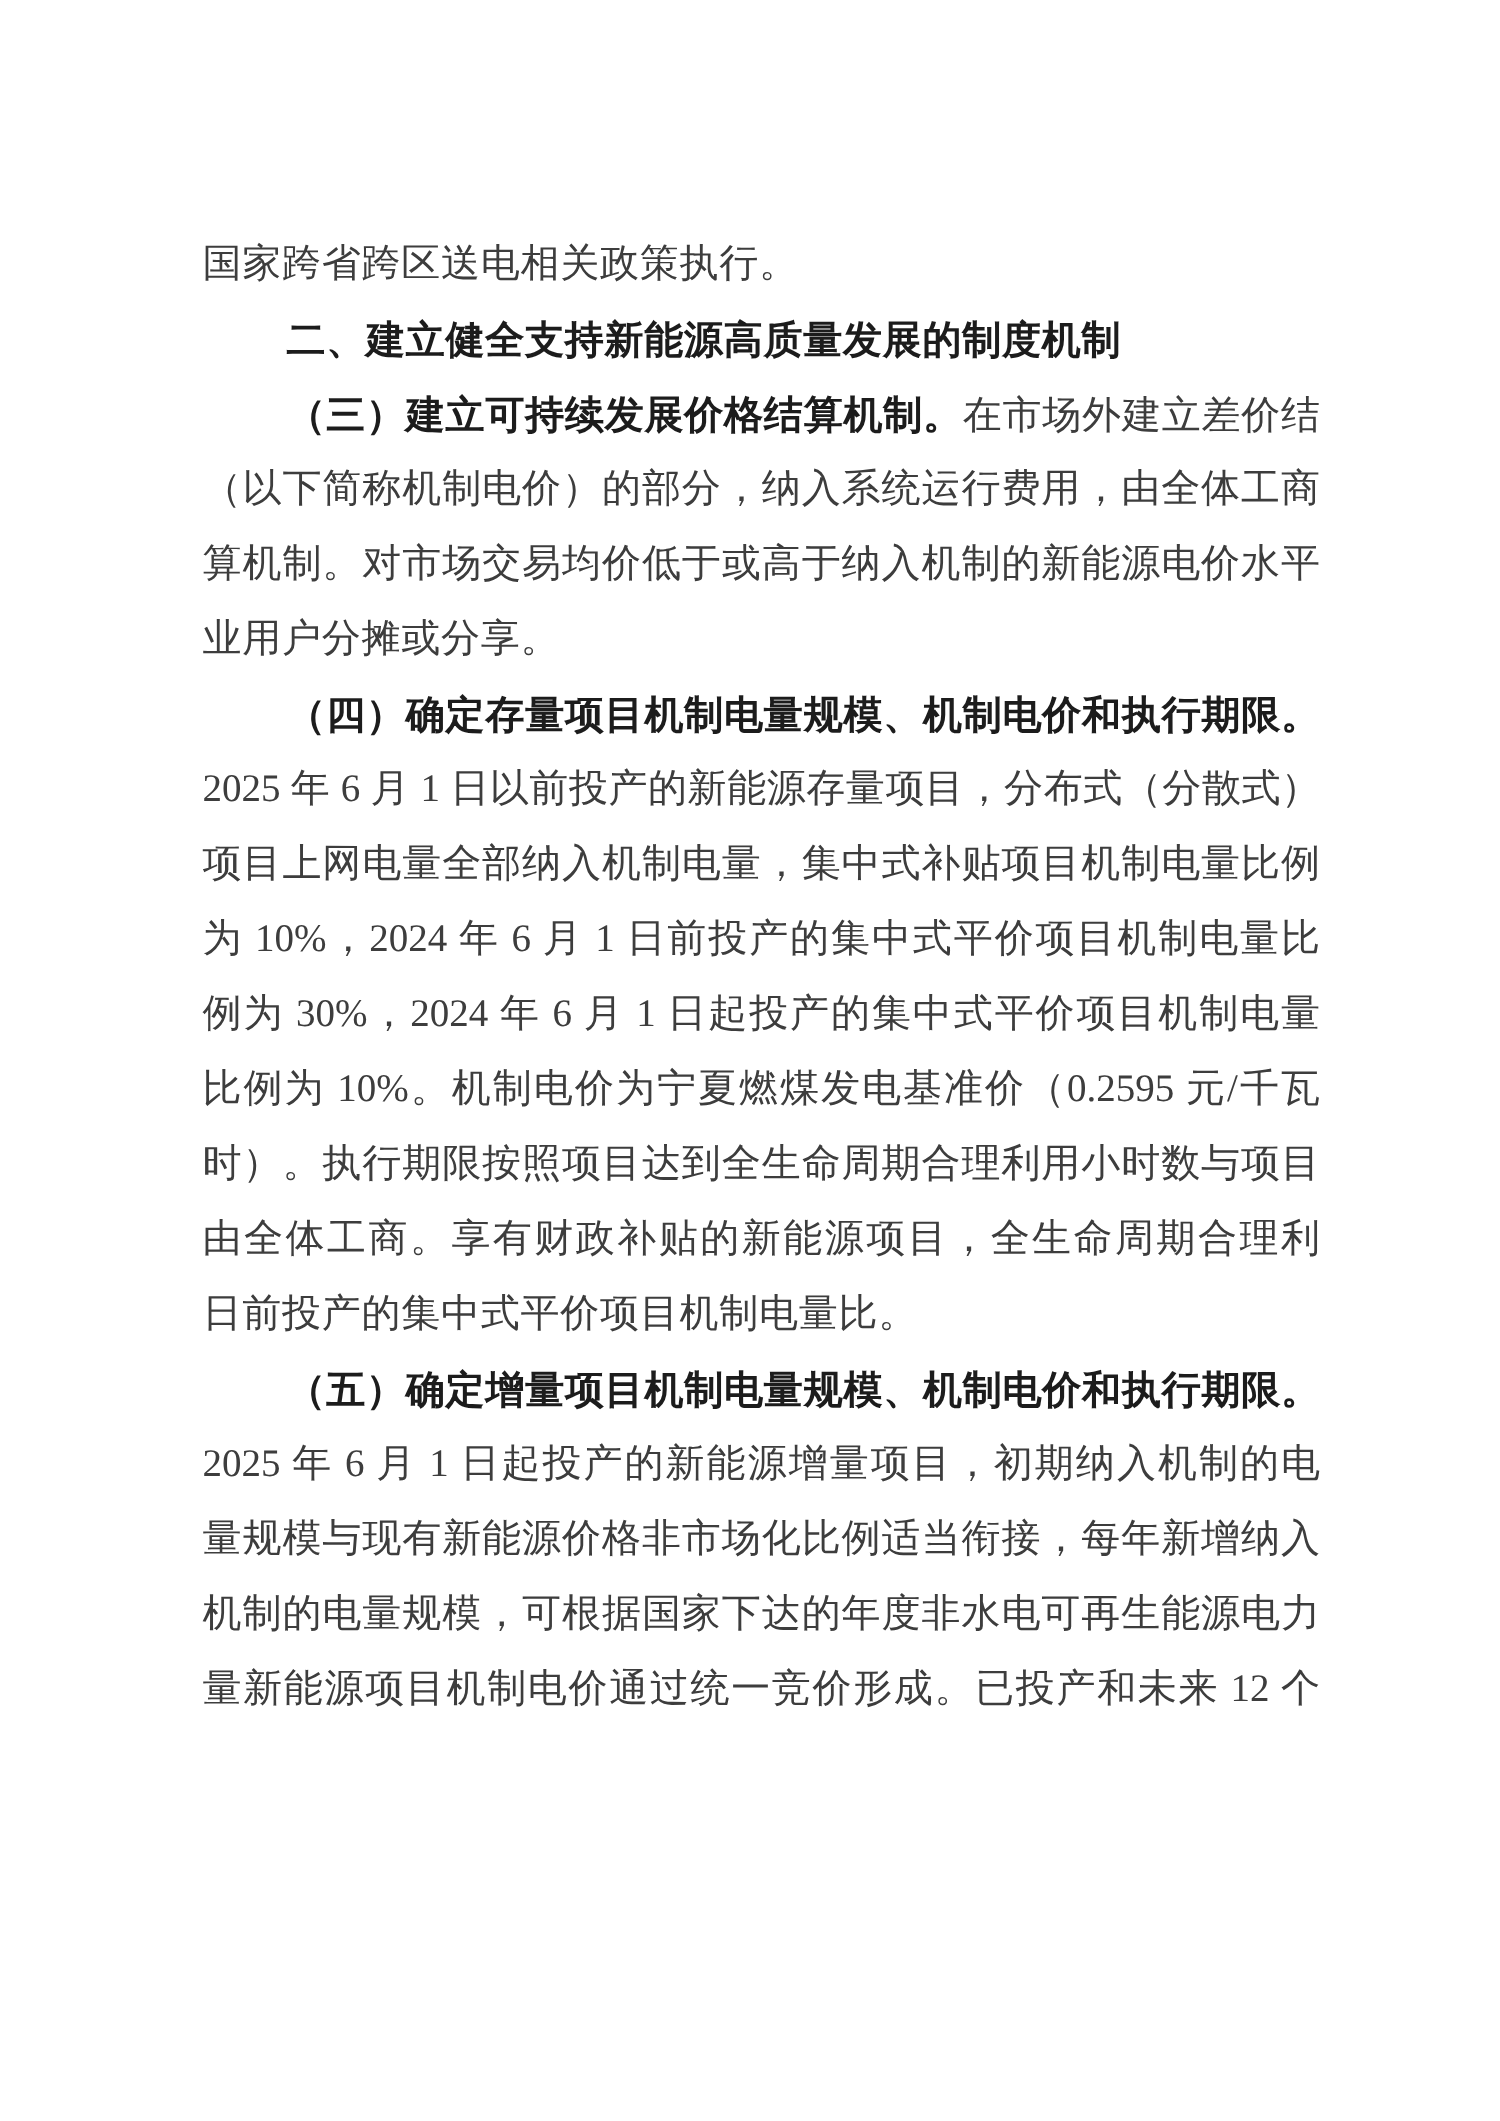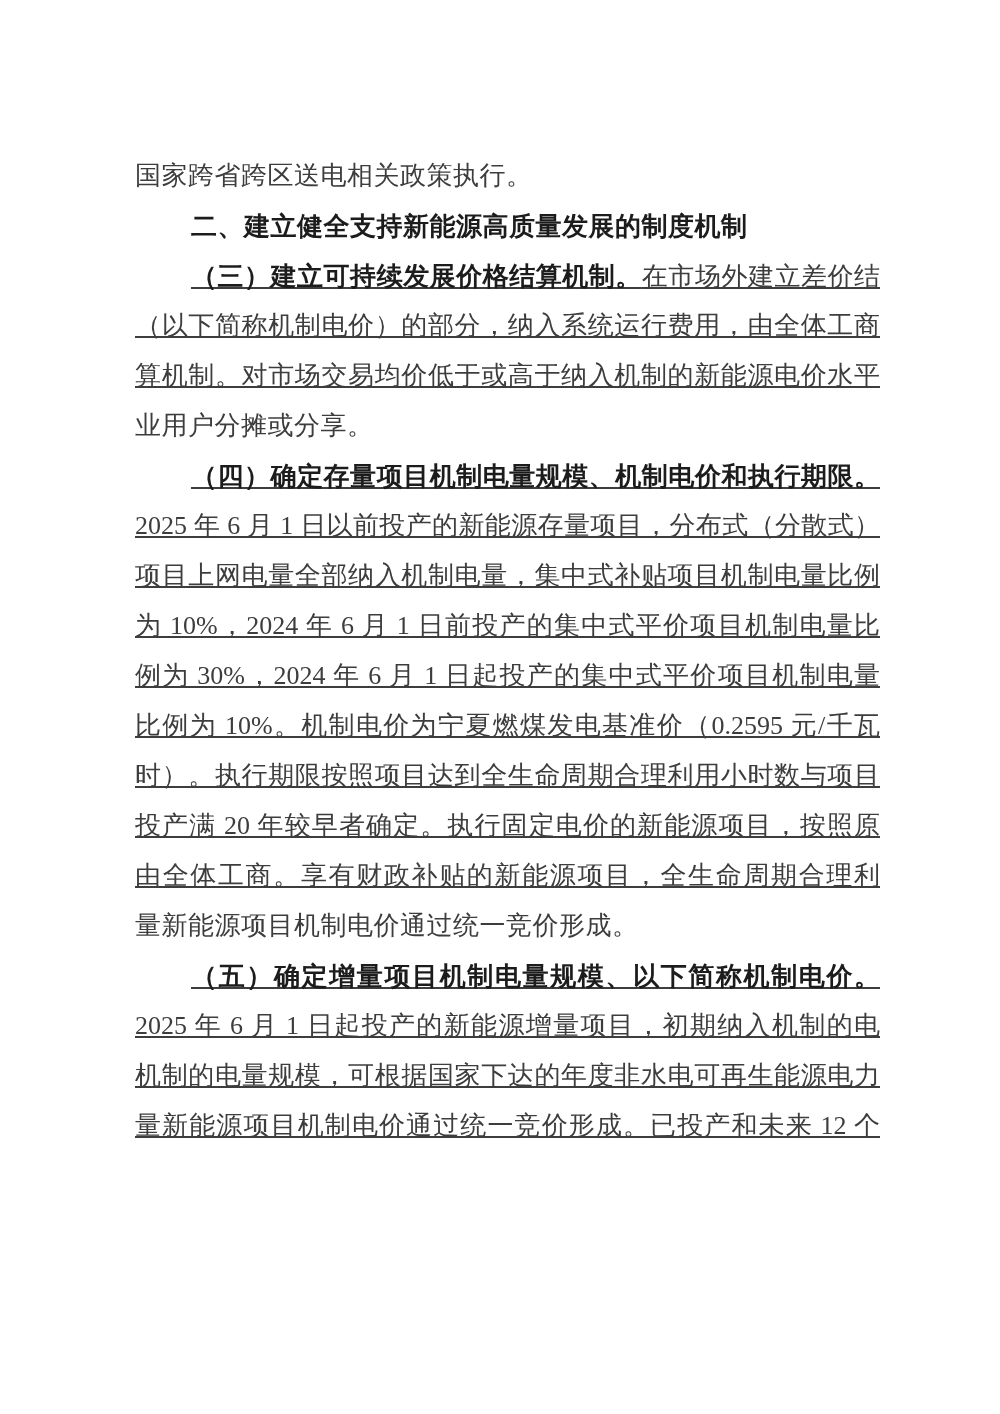--- a/index.html
+++ b/index.html
@@ -28,21 +28,20 @@
     color: #3d3d3d;
     white-space: pre;
     letter-spacing: 0.5px;
   }
   .line.justify {
     white-space: normal;
     text-align: justify;
     text-align-last: justify;
     text-justify: inter-character;
     letter-spacing: 0;
-    text-decoration: underline;
   }
   .line.indent {
     padding-left: 56px;
   }
   .seg-bold {
     font-family: "Liberation Sans", sans-serif;
     font-weight: 700;
     color: #1c1c1c;
   }
   .seg-regular {
@@ -60,21 +59,21 @@
       <div class="line justify"><span class="seg-regular">（以下简称机制电价）的部分，纳入系统运行费用，由全体工商</span></div>
       <div class="line justify"><span class="seg-regular">算机制。对市场交易均价低于或高于纳入机制的新能源电价水平</span></div>
       <div class="line"><span class="seg-regular">业用户分摊或分享。</span></div>
       <div class="line justify indent"><span class="seg-bold">（四）确定存量项目机制电量规模、机制电价和执行期限。</span></div>
       <div class="line justify"><span class="seg-regular">2025 年 6 月 1 日以前投产的新能源存量项目，分布式（分散式）</span></div>
       <div class="line justify"><span class="seg-regular">项目上网电量全部纳入机制电量，集中式补贴项目机制电量比例</span></div>
       <div class="line justify"><span class="seg-regular">为 10%，2024 年 6 月 1 日前投产的集中式平价项目机制电量比</span></div>
       <div class="line justify"><span class="seg-regular">例为 30%，2024 年 6 月 1 日起投产的集中式平价项目机制电量</span></div>
       <div class="line justify"><span class="seg-regular">比例为 10%。机制电价为宁夏燃煤发电基准价（0.2595 元/千瓦</span></div>
       <div class="line justify"><span class="seg-regular">时）。执行期限按照项目达到全生命周期合理利用小时数与项目</span></div>
-      <div class="line justify"><span class="seg-regular">投产满 20 年较早者确定。执行固定电价的新能源项目，按照原</span></div>
       <div class="line justify"><span class="seg-regular">由全体工商。享有财政补贴的新能源项目，全生命周期合理利</span></div>
-      <div class="line"><span class="seg-regular">量新能源项目机制电价通过统一竞价形成。</span></div>
-      <div class="line justify indent"><span class="seg-bold">（五）确定增量项目机制电量规模、以下简称机制电价。</span></div>
+      <div class="line"><span class="seg-regular">日前投产的集中式平价项目机制电量比。</span></div>
+      <div class="line justify indent"><span class="seg-bold">（五）确定增量项目机制电量规模、机制电价和执行期限。</span></div>
       <div class="line justify"><span class="seg-regular">2025 年 6 月 1 日起投产的新能源增量项目，初期纳入机制的电</span></div>
+      <div class="line justify"><span class="seg-regular">量规模与现有新能源价格非市场化比例适当衔接，每年新增纳入</span></div>
       <div class="line justify"><span class="seg-regular">机制的电量规模，可根据国家下达的年度非水电可再生能源电力</span></div>
       <div class="line justify"><span class="seg-regular">量新能源项目机制电价通过统一竞价形成。已投产和未来 12 个</span></div>
     </div>
 </div>
 
 </body></html>

